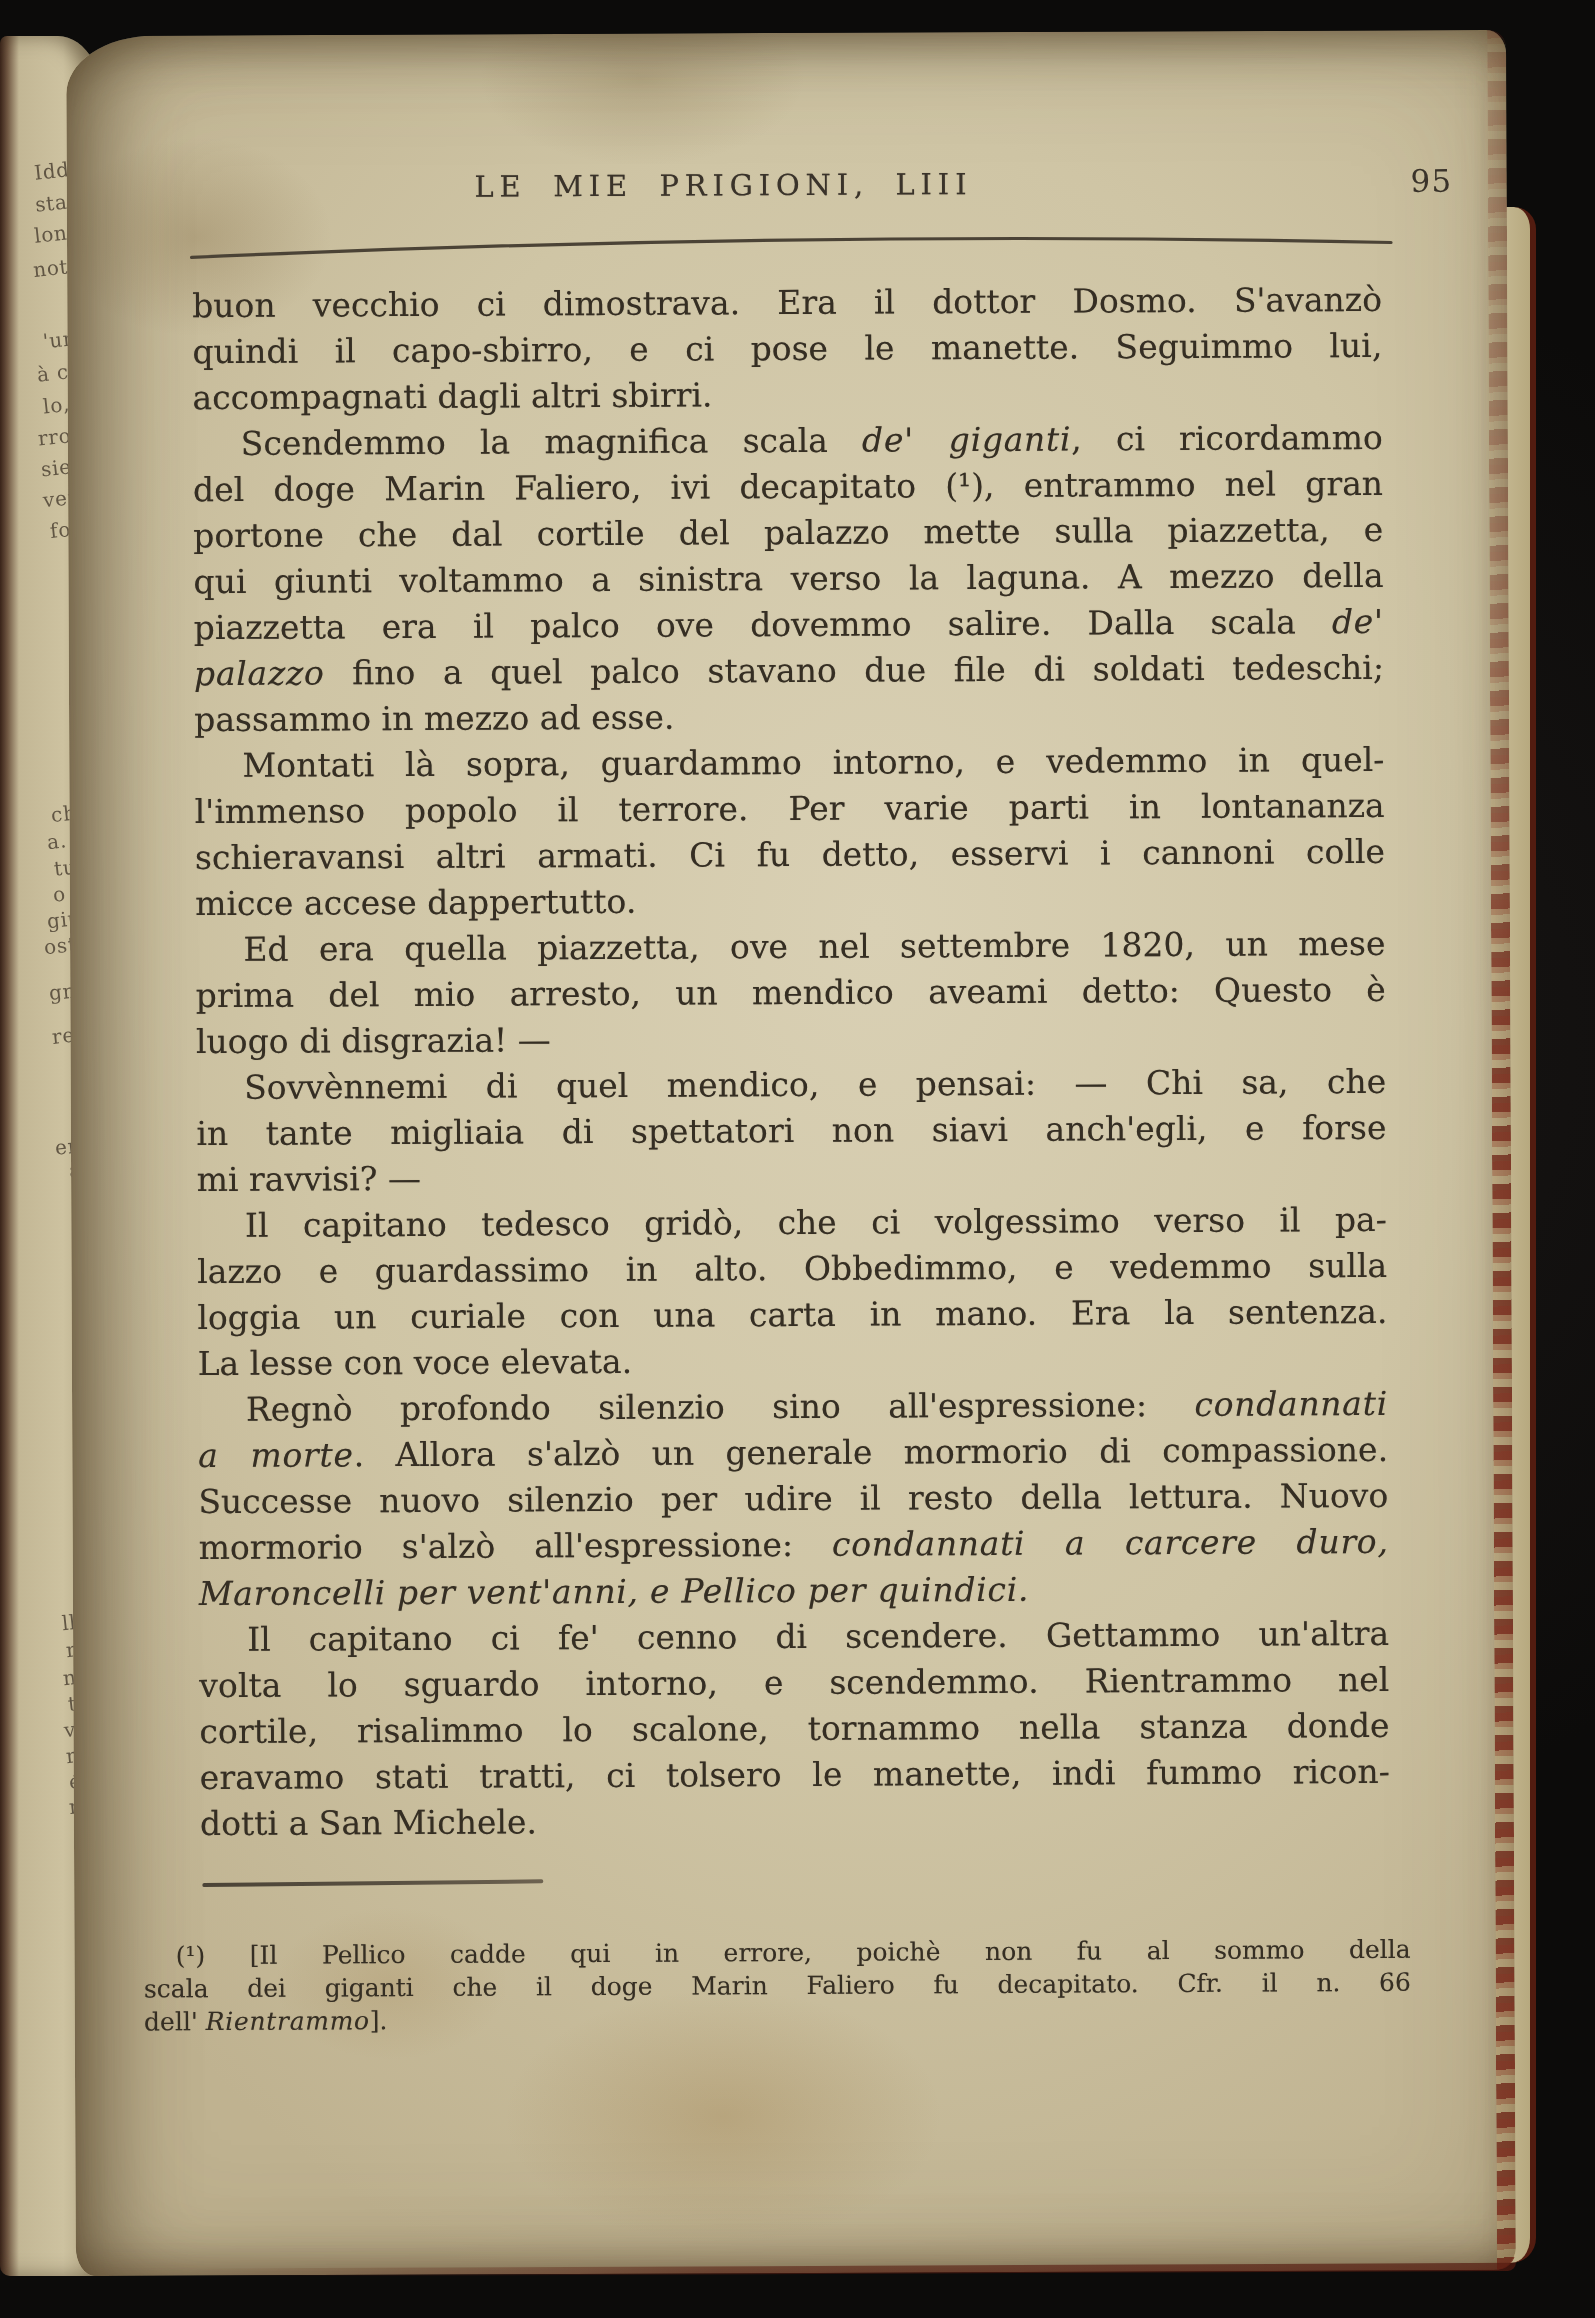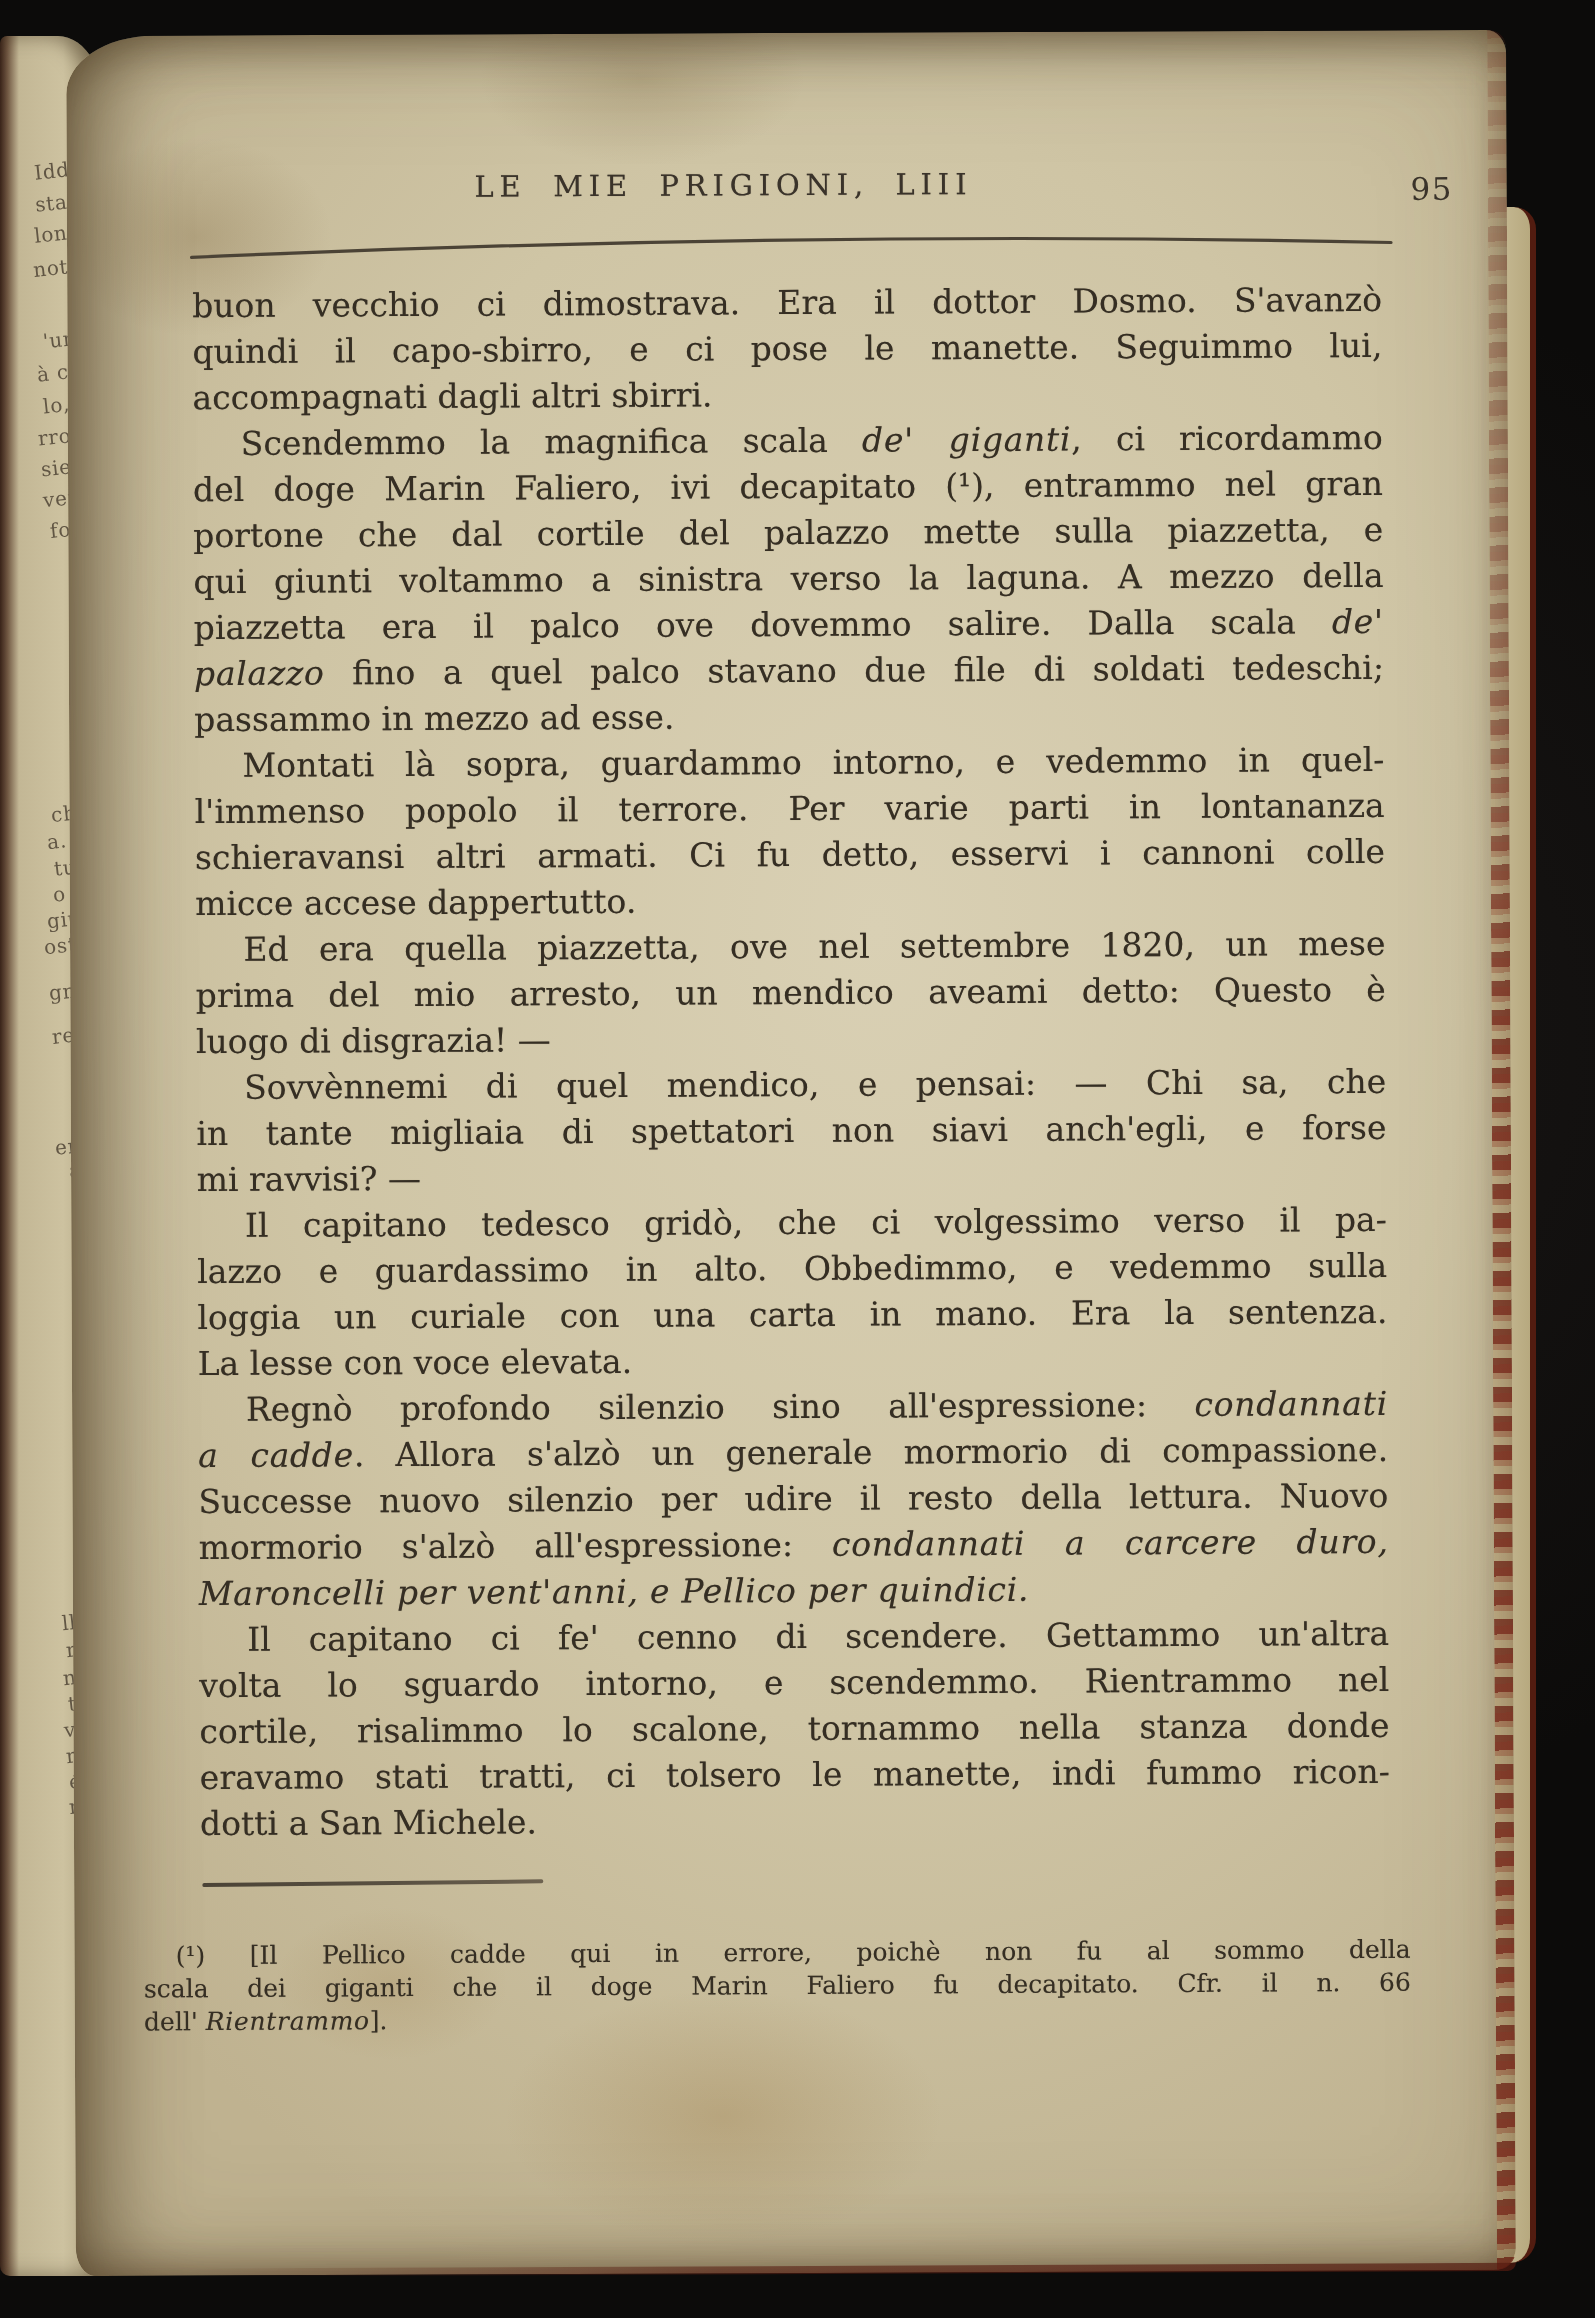--- a/index.html
+++ b/index.html
@@ -77,21 +77,21 @@
   .content{position:absolute;left:0;top:0;width:1596px;height:2319px;z-index:3;
            transform:rotate(-0.3deg);transform-origin:217px 290px;color:#352e23;}
 
   .running-head{
     position:absolute;left:475px;top:171px;
     font-size:29px;letter-spacing:5.8px;word-spacing:11.6px;
     color:#3a332a;text-shadow:0 0 0.7px rgba(58,51,42,.55);
     white-space:nowrap;
   }
   .folio{
-    position:absolute;left:1411px;top:177px;
+    position:absolute;left:1411px;top:169px;
     font-size:31px;color:#3a332a;letter-spacing:1.4px;
   }
   .head-rule{position:absolute;left:183px;top:230px;width:1217px;height:33px;}
 
   .body-text{
     position:absolute;left:192px;top:283px;width:1190px;
     font-size:33px;line-height:46px;
     text-shadow:0 0 0.7px rgba(53,46,35,.45);
   }
   .line{height:46px;text-align:justify;text-align-last:justify;white-space:normal;}
@@ -182,21 +182,21 @@
       <div class="line">prima del mio arresto, un mendico aveami detto: Questo è</div>
       <div class="line last">luogo di disgrazia! —</div>
       <div class="line first-indent">Sovvènnemi di quel mendico, e pensai: — Chi sa, che</div>
       <div class="line">in tante migliaia di spettatori non siavi anch'egli, e forse</div>
       <div class="line last">mi ravvisi? —</div>
       <div class="line first-indent">Il capitano tedesco gridò, che ci volgessimo verso il pa-</div>
       <div class="line">lazzo e guardassimo in alto. Obbedimmo, e vedemmo sulla</div>
       <div class="line">loggia un curiale con una carta in mano. Era la sentenza.</div>
       <div class="line last">La lesse con voce elevata.</div>
       <div class="line first-indent">Regnò profondo silenzio sino all'espressione: <i>condannati</i></div>
-      <div class="line"><i>a cadde</i>. Allora s'alzò un generale mormorio di compassione.</div>
+      <div class="line"><i>a morte</i>. Allora s'alzò un generale mormorio di compassione.</div>
       <div class="line">Successe nuovo silenzio per udire il resto della lettura. Nuovo</div>
       <div class="line">mormorio s'alzò all'espressione: <i>condannati a carcere duro,</i></div>
       <div class="line last"><i>Maroncelli per vent'anni, e Pellico per quindici.</i></div>
       <div class="line first-indent">Il capitano ci fe' cenno di scendere. Gettammo un'altra</div>
       <div class="line">volta lo sguardo intorno, e scendemmo. Rientrammo nel</div>
       <div class="line">cortile, risalimmo lo scalone, tornammo nella stanza donde</div>
       <div class="line">eravamo stati tratti, ci tolsero le manette, indi fummo ricon-</div>
       <div class="line last">dotti a San Michele.</div>
     </div>
 

